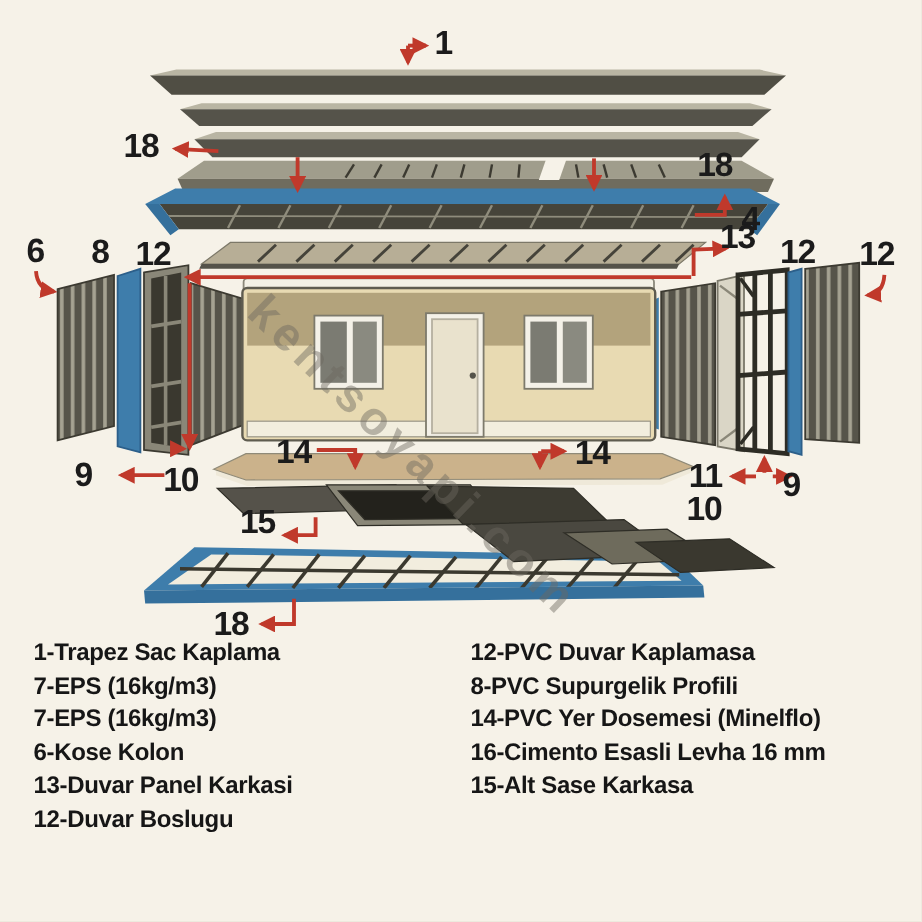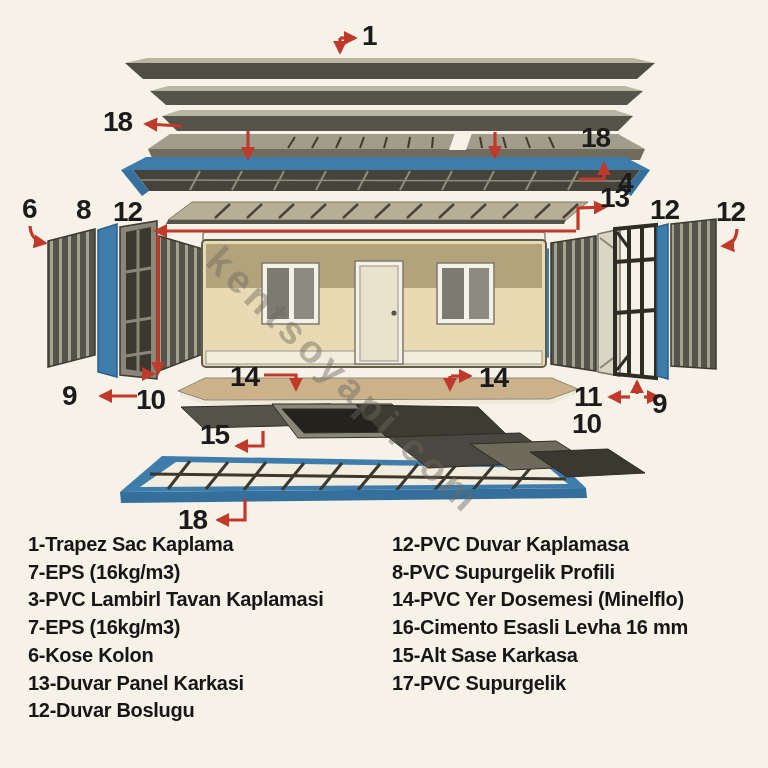--- a/index.html
+++ b/index.html
@@ -248,28 +248,26 @@
   <div class="callout" style="left:479px;top:364px">14</div>
   <div class="callout" style="left:574px;top:383px">11</div>
   <div class="callout" style="left:572px;top:410px">10</div>
   <div class="callout" style="left:652px;top:390px">9</div>
   <div class="callout" style="left:200px;top:421px">15</div>
   <div class="callout" style="left:178px;top:506px">18</div>
 
   <div class="legend left">
     <div>1-Trapez Sac Kaplama</div>
     <div>7-EPS (16kg/m3)</div>
-    <div>3-PVC Lambirl Tavan Kaplamasi</div>
     <div>7-EPS (16kg/m3)</div>
     <div>6-Kose Kolon</div>
     <div>13-Duvar Panel Karkasi</div>
     <div>12-Duvar Boslugu</div>
   </div>
   <div class="legend right">
     <div>12-PVC Duvar Kaplamasa</div>
     <div>8-PVC Supurgelik Profili</div>
     <div>14-PVC Yer Dosemesi (Minelflo)</div>
     <div>16-Cimento Esasli Levha 16 mm</div>
     <div>15-Alt Sase Karkasa</div>
-    <div>17-PVC Supurgelik</div>
   </div>
 
 </div>
 
 </body></html>

